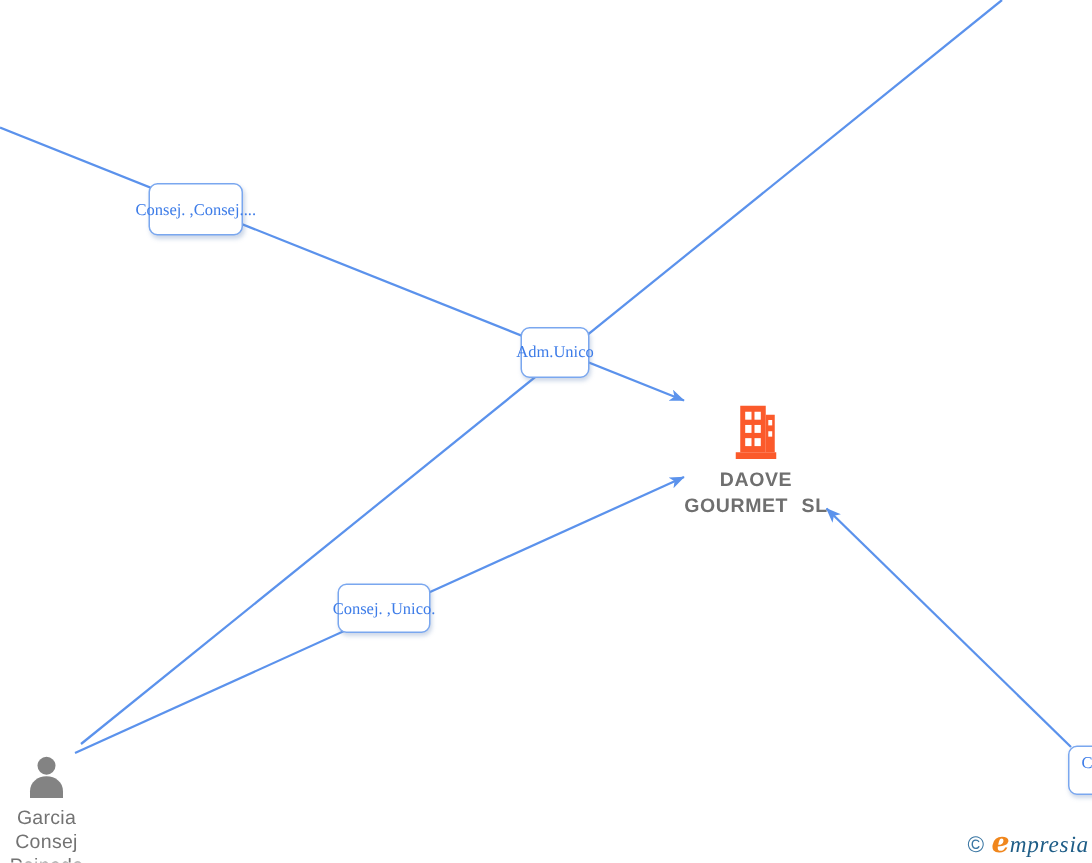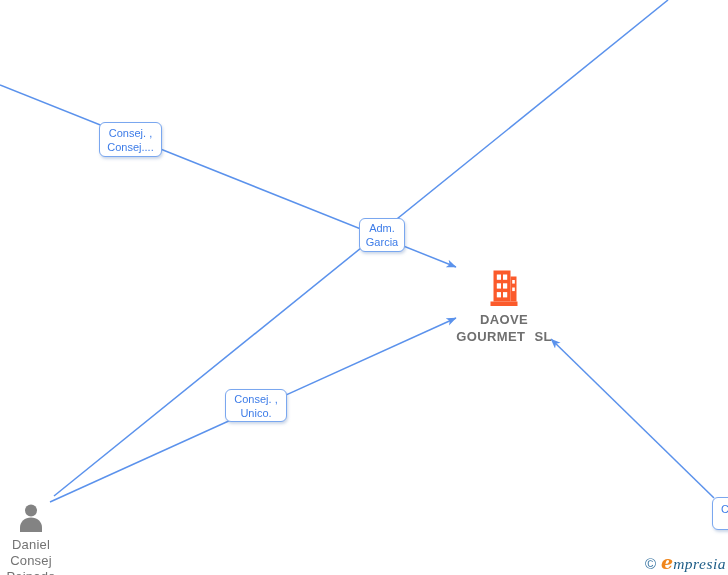--- a/index.html
+++ b/index.html
@@ -15,26 +15,27 @@
   .rel-box {
     position:absolute;
     background:#ffffff;
     border:1.5px solid #7aa7ef;
     border-radius:6px;
     box-shadow:1px 2px 3px rgba(110,140,190,0.35);
     color:#3d7ce8;
     font-size:11px;
     line-height:14px;
     display:flex;
-    flex-direction:column;
+    flex-direction:row;
     align-items:center;
     justify-content:center;
     text-align:center;
     white-space:nowrap;
     cursor:pointer;
+    font-family:Liberation Serif, serif;
   }
   .rel-box span { display:block; }
   .rel-box.partial { align-items:flex-start; justify-content:flex-start; padding:4px 0 0 8px; }
 
   .node { position:absolute; cursor:pointer; }
   .node-label {
     position:absolute;
     text-align:center;
     color:#737373;
     font-size:13px;
@@ -83,23 +84,23 @@
   <path d="M54,496 L668,0" stroke="#5b92ec" stroke-width="1.5" fill="none"></path>
   <path d="M50,502 L456,318" stroke="#5b92ec" stroke-width="1.5" fill="none" marker-end="url(#arrow)"></path>
   <path d="M714,498 L551,339" stroke="#5b92ec" stroke-width="1.5" fill="none" marker-end="url(#arrow)"></path>
 </svg>
 
 <div class="rel-box" style="left:99px; top:122px; width:63px; height:35px;">
   <span>Consej. ,</span>
   <span>Consej....</span>
 </div>
 
-<div class="rel-box" style="left:347px; top:218px; width:46px; height:34px;margin-left:12px;">
+<div class="rel-box" style="left:347px; top:218px; width:46px; height:34px;">
   <span>Adm.</span>
-  <span>Garcia</span>
+  <span>Unico</span>
 </div>
 
 <div class="rel-box" style="left:225px; top:389px; width:62px; height:33px;">
   <span>Consej. ,</span>
   <span>Unico.</span>
 </div>
 
 <div class="rel-box partial" style="left:712px; top:497px; width:50px; height:33px;">
   <span>C</span>
 </div>
@@ -124,21 +125,21 @@
   <div class="l2">GOURMET SL</div>
 </div>
 
 <div class="node" style="left:16px; top:503px; width:30px; height:30px;">
   <svg width="30" height="30" viewBox="0 0 30 30" xmlns="http://www.w3.org/2000/svg">
     <circle cx="15" cy="7.5" r="6" fill="#838383"></circle>
     <path d="M4,29 L26,29 L26,24.5 C26,18.5 21,14.5 15,14.5 C9,14.5 4,18.5 4,24.5 Z" fill="#838383"></path>
   </svg>
 </div>
 <div class="node-label" id="person-label">
-  <div>Daniel</div>
+  <div>Garcia</div>
   <div>Consej</div>
   <div>Peinado</div>
 </div>
 
 <div id="brand">
   <span class="copy">©</span>
   <span class="e">e</span>
   <span class="rest">mpresia</span>
 </div>
 

